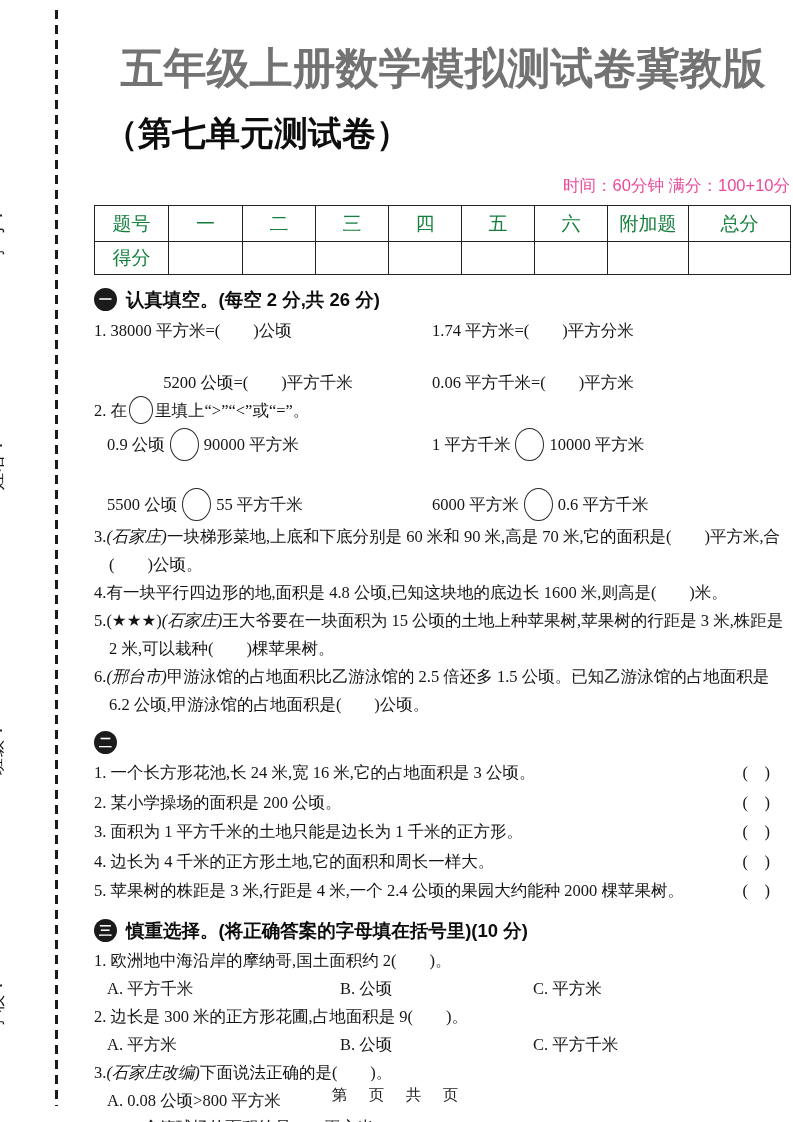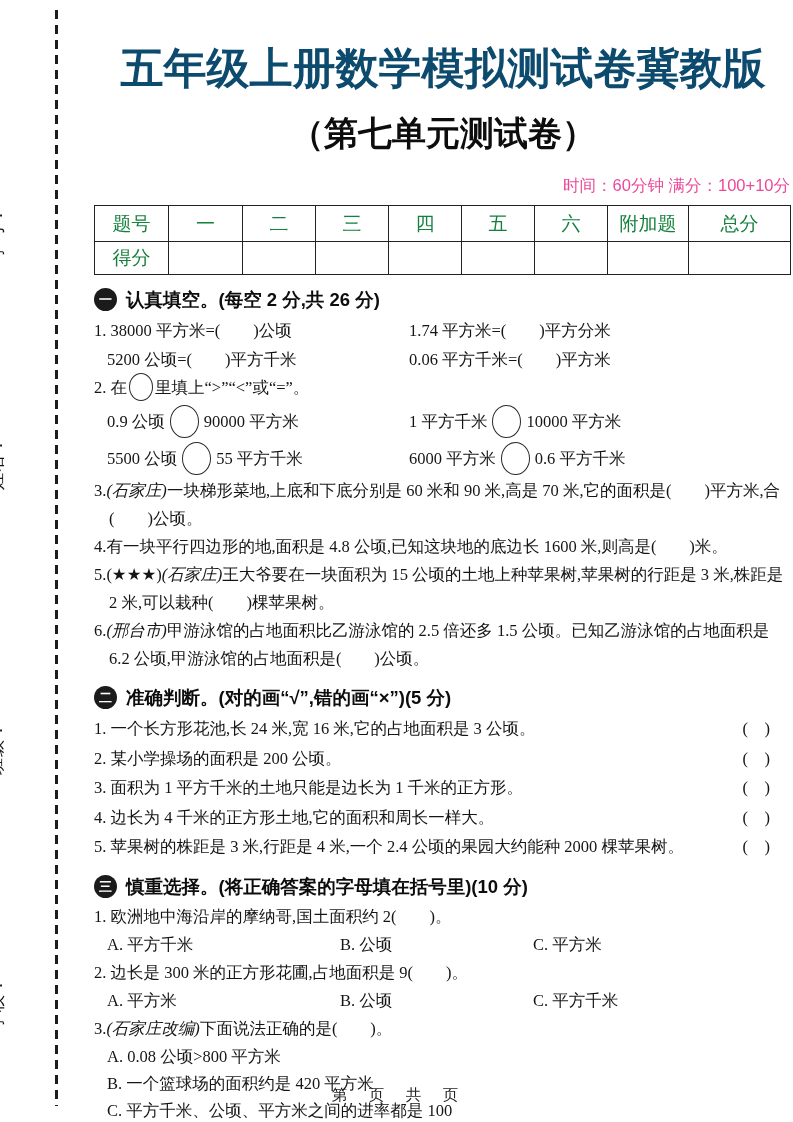--- a/index.html
+++ b/index.html
@@ -16,24 +16,24 @@
     position:absolute;left:12px;height:30px;line-height:30px;
     transform-origin:0 100%;transform:rotate(-90deg);
     white-space:nowrap;font-size:17px;font-family:"Liberation Sans",sans-serif;
     display:flex;align-items:center;
   }
   .seal-field .lbl{font-weight:400;letter-spacing:1px;}
   
   .content{position:absolute;left:94px;top:0;width:698px;}
   .title{
     margin:40px 0 0;text-align:center;font-family:"Liberation Sans",sans-serif;
-    font-size:43px;font-weight:700;letter-spacing:0px;color:#0c4a6e;white-space:nowrap;
+    font-size:43px;font-weight:700;letter-spacing:0px;color:#737373;white-space:nowrap;
   }
   .subtitle{
-    margin:13px 0 0;text-align:center;font-family:"Liberation Sans",sans-serif;
+    margin:13px 10px 0;text-align:left;font-family:"Liberation Sans",sans-serif;
     font-size:34px;font-weight:700;color:#0d0d0d;
   }
   .meta{
     margin:18px 2px 8px 0;text-align:right;font-size:16.5px;
     font-family:"Liberation Sans",sans-serif;color:#ec4899;
   }
   table.score{border-collapse:collapse;table-layout:fixed;width:697px;}
   table.score td{
     border:1.8px solid #222;text-align:center;font-size:19px;
     height:35px;padding:0;color:#15803d;
@@ -43,23 +43,23 @@
   .sec-head{
     display:flex;align-items:center;gap:9px;margin:12px 0 4px;
     font-family:"Liberation Sans",sans-serif;font-weight:700;font-size:18.5px;color:#0d0d0d;
   }
   .sec-icon{
     flex:0 0 auto;width:23px;height:23px;border-radius:50%;background:#1b1b1b;
     color:#fff;display:flex;align-items:center;justify-content:center;
     font-size:13px;font-weight:700;line-height:1;
   }
   .q{margin:0;font-size:16.5px;line-height:28px;padding-left:15px;text-indent:-15px;}
-  .grid-2{display:grid;grid-template-columns:315px 1fr;}
+  .grid-2{display:grid;grid-template-columns:315px 1fr;gap:23px;}
   .grid-2 p{margin:0;font-size:16.5px;line-height:29px;}
-  .pad{padding-left:13px;}
+  .pad{padding-left:13px;text-align:center;}
   .pair{display:flex;align-items:center;height:37px;font-size:16.5px;}
   .circle{
     display:inline-block;width:27px;height:31px;border:1.6px solid #2a2a2a;
     border-radius:50%;vertical-align:middle;margin:0 5px;flex:0 0 auto;
   }
   .circle.sm{width:22px;height:26px;margin:0 2px;transform:translateY(-2px);}
   .place{font-style:italic;}
   .judge{display:flex;justify-content:space-between;font-size:16.5px;line-height:29.5px;}
   .judge .br{padding-right:22px;}
   .opts{display:flex;font-size:16.5px;line-height:28px;padding-left:13px;}
@@ -170,21 +170,20 @@
     </div>
   </div>
 
   <p class="q" style=""><span>3.</span><span class="place">(石家庄)</span><span>一块梯形菜地,上底和下底分别是 60 米和 90 米,高是 70 米,它的面积是(　　)平方米,合(　　)公顷。</span></p>
   <p class="q"><span>4.</span><span>有一块平行四边形的地,面积是 4.8 公顷,已知这块地的底边长 1600 米,则高是(　　)米。</span></p>
   <p class="q"><span>5.</span><span>(★★★)</span><span class="place">(石家庄)</span><span>王大爷要在一块面积为 15 公顷的土地上种苹果树,苹果树的行距是 3 米,株距是 2 米,可以栽种(　　)棵苹果树。</span></p>
   <p class="q"><span>6.</span><span class="place">(邢台市)</span><span>甲游泳馆的占地面积比乙游泳馆的 2.5 倍还多 1.5 公顷。已知乙游泳馆的占地面积是 6.2 公顷,甲游泳馆的占地面积是(　　)公顷。</span></p>
 
   <div class="sec-head">
     <span class="sec-icon">二</span>
-    <span>准确判断。(对的画“√”,错的画“×”)(5 分)</span>
   </div>
 
   <div class="judge">
       <span>1. 一个长方形花池,长 24 米,宽 16 米,它的占地面积是 3 公顷。</span>
       <span class="br">(　)</span>
     </div>
   <div class="judge">
       <span>2. 某小学操场的面积是 200 公顷。</span>
       <span class="br">(　)</span>
     </div>

